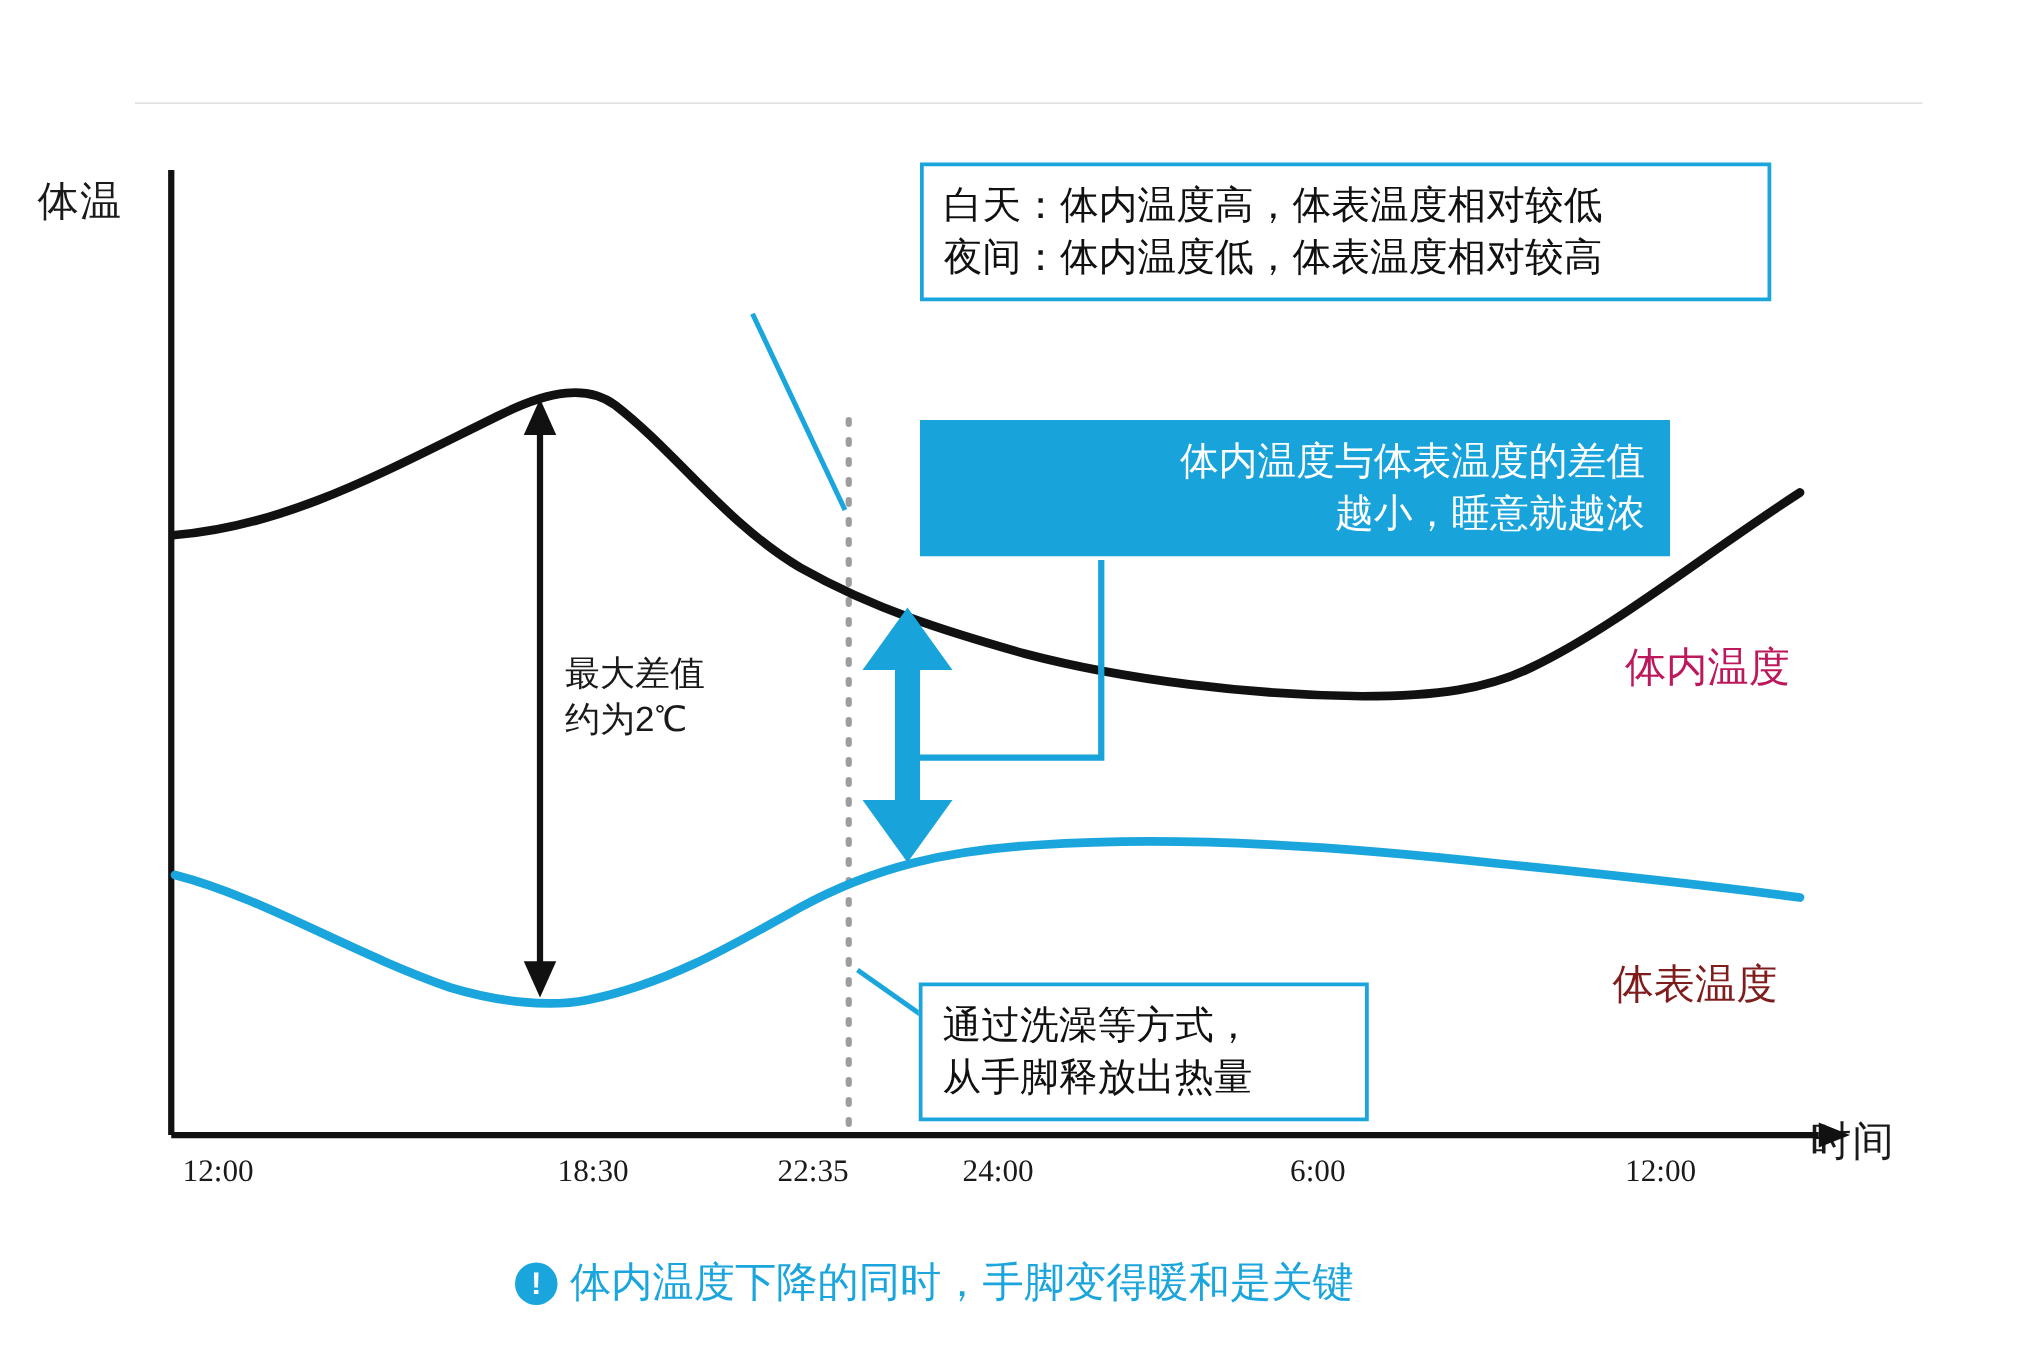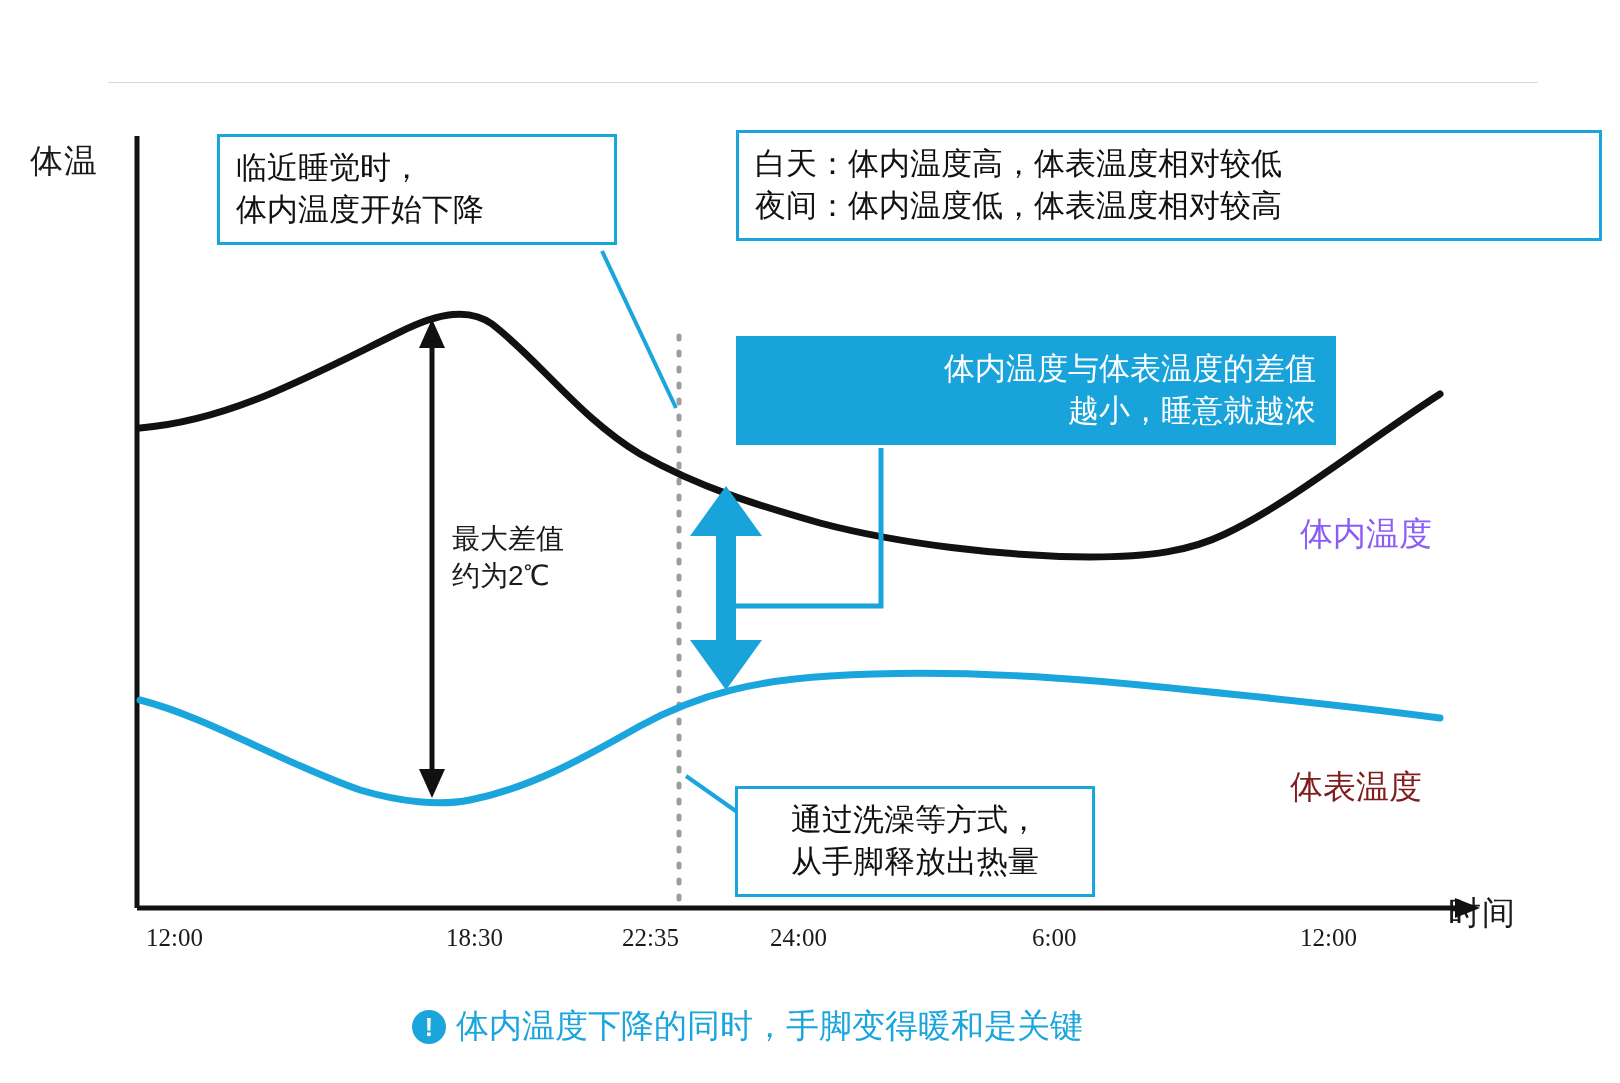--- a/index.html
+++ b/index.html
@@ -66,21 +66,21 @@
     font-size: 28px;
     line-height: 1.33;
     color: #1a1a1a;
     white-space: pre;
   }
   .series-label {
     position: absolute;
     font-size: 33px;
     white-space: nowrap;
   }
-  #label-core { color: #8b5cf6; left: 1300px; top: 476px; }
+  #label-core { color: #be185d; left: 1300px; top: 476px; }
   #label-skin { color: #7f1d1d; left: 1290px; top: 729px; }
 
   .footnote {
     position: absolute;
     left: 412px;
     top: 968px;
     font-size: 33px;
     color: #1ba5dd;
     white-space: nowrap;
     display: flex;
@@ -177,30 +177,28 @@
 
     <polyline points="881,412 881,570 726,570" fill="none" stroke="#19a3db" stroke-width="5"></polyline>
 
     <line x1="602" y1="215" x2="676" y2="372" stroke="#1ba5dd" stroke-width="4"></line>
 
     <line x1="740" y1="778" x2="686" y2="740" stroke="#1ba5dd" stroke-width="4"></line>
 
     <path d="M 971,404 q 9,-8 18,0 q 9,8 18,0 q 9,-8 18,0 q 9,8 18,0 q 9,-8 18,0 q 9,8 18,0 q 9,-8 18,0 q 9,8 18,0" fill="none" stroke="#ffffff" stroke-width="4"></path>
   </svg>
 
-  <div class="callout" style="left:217px; top:98px; width:400px;">临近睡觉时，
-体内温度开始下降</div>
-
-  <div class="callout" style="left:736px; top:94px; width:866px;">白天：体内温度高，体表温度相对较低
+
+  <div class="callout" style="left:736px; top:94px; width:681px;">白天：体内温度高，体表温度相对较低
 夜间：体内温度低，体表温度相对较高</div>
 
   <div class="callout filled" style="left:736px; top:300px; width:600px;text-align:right;">体内温度与体表温度的差值
 越小，睡意就越浓</div>
 
-  <div class="callout" style="left:735px; top:750px; width:360px;text-align:center;">通过洗澡等方式，
+  <div class="callout" style="left:735px; top:750px; width:360px;">通过洗澡等方式，
 从手脚释放出热量</div>
 
   <div class="plain-text" style="left:452px; top:484px;">最大差值
 约为2℃</div>
 
   <div class="series-label" id="label-core">体内温度</div>
   <div class="series-label" id="label-skin">体表温度</div>
 
   <div class="tick-label" style="left:146px; top:888px;">12:00</div>
   <div class="tick-label" style="left:446px; top:888px;">18:30</div>

